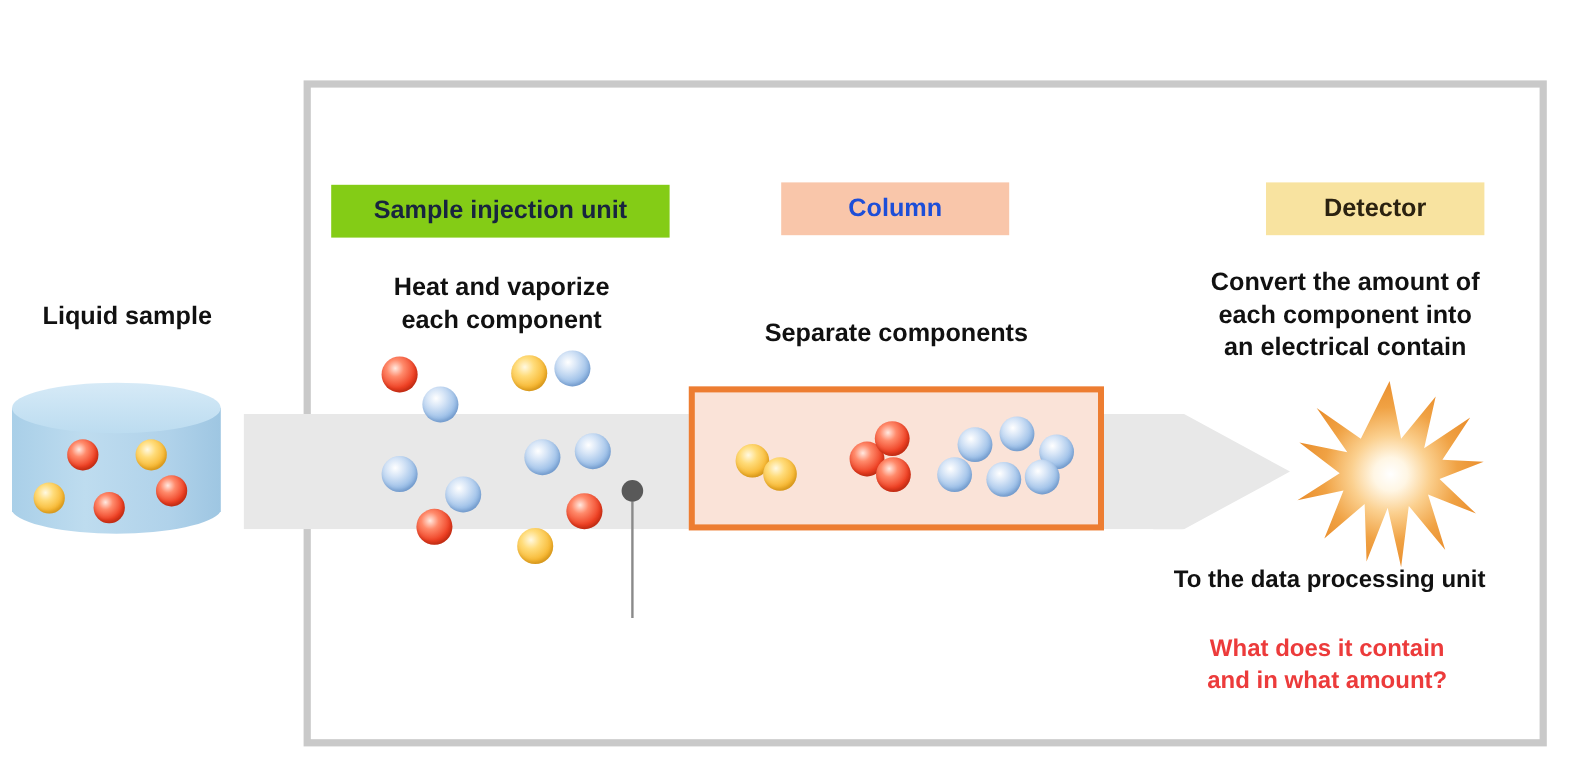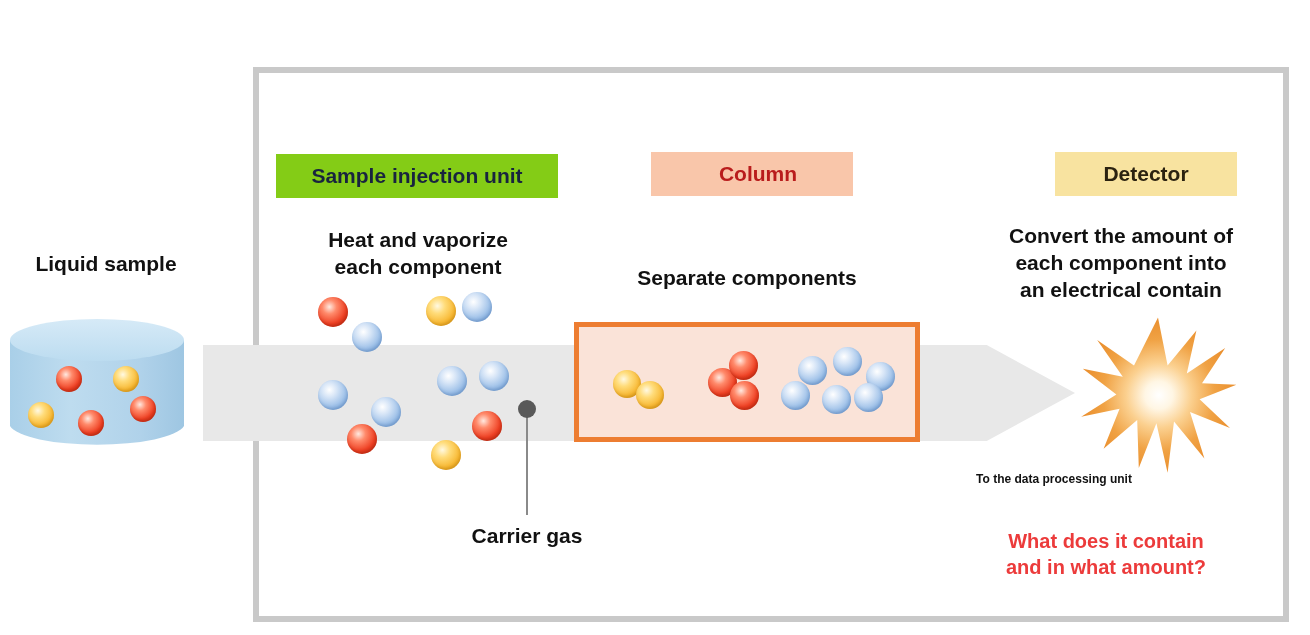--- a/index.html
+++ b/index.html
@@ -89,22 +89,21 @@
     top: 154px;
     width: 282px;
     background: #84cc16;
     color: #18243f;
   }
   .chip-column {
     left: 651px;
     top: 152px;
     width: 190px;
     background: #f9c6aa;
-    color: #b91c1c;
-    padding-left: 12px;
+    color: #1d4ed8;
   }
   .chip-detector {
     left: 1055px;
     top: 152px;
     width: 182px;
     background: #f8e3a0;
     color: #2b2210;
   }
 
   
@@ -115,25 +114,25 @@
     font-weight: bold;
     color: #111111;
     line-height: 27px;
   }
   .desc-inject { left: 278px; top: 226px; width: 280px; }
   .desc-column { left: 606px; top: 243px; width: 282px; margin-top: 21px; }
   .desc-detector { left: 962px; top: 222px; width: 318px; }
 
   .to-data {
     position: absolute;
-    left: 878px;
+    left: 932px;
     top: 472px;
     width: 352px;
     text-align: center;
-    font-size: 12px;
+    font-size: 20px;
     font-weight: bold;
     color: #111111;
   }
   .question {
     position: absolute;
     left: 930px;
     top: 528px;
     width: 352px;
     text-align: center;
     font-size: 20px;
@@ -283,21 +282,20 @@
   <div class="sphere red" style="left:730px; top:381px; width:29px; height:29px;"></div>
   <div class="sphere blue" style="left:798px; top:356px; width:29px; height:29px;"></div>
   <div class="sphere blue" style="left:833px; top:347px; width:29px; height:29px;"></div>
   <div class="sphere blue" style="left:866px; top:362px; width:29px; height:29px;"></div>
   <div class="sphere blue" style="left:781px; top:381px; width:29px; height:29px;"></div>
   <div class="sphere blue" style="left:822px; top:385px; width:29px; height:29px;"></div>
   <div class="sphere blue" style="left:854px; top:383px; width:29px; height:29px;"></div>
 
   <div class="carrier-line"></div>
   <div class="carrier-dot"></div>
-  <div class="carrier-label">Carrier gas</div>
 
   <div class="starburst">
     <svg viewBox="0 0 200 200">
       <defs>
         <radialGradient id="starGrad" cx="50%" cy="50%" r="50%">
           <stop offset="0%" stop-color="#ffffff"></stop>
           <stop offset="18%" stop-color="#fff6e4"></stop>
           <stop offset="42%" stop-color="#fbd08f"></stop>
           <stop offset="72%" stop-color="#f0a244"></stop>
           <stop offset="100%" stop-color="#ea8f2e"></stop>

